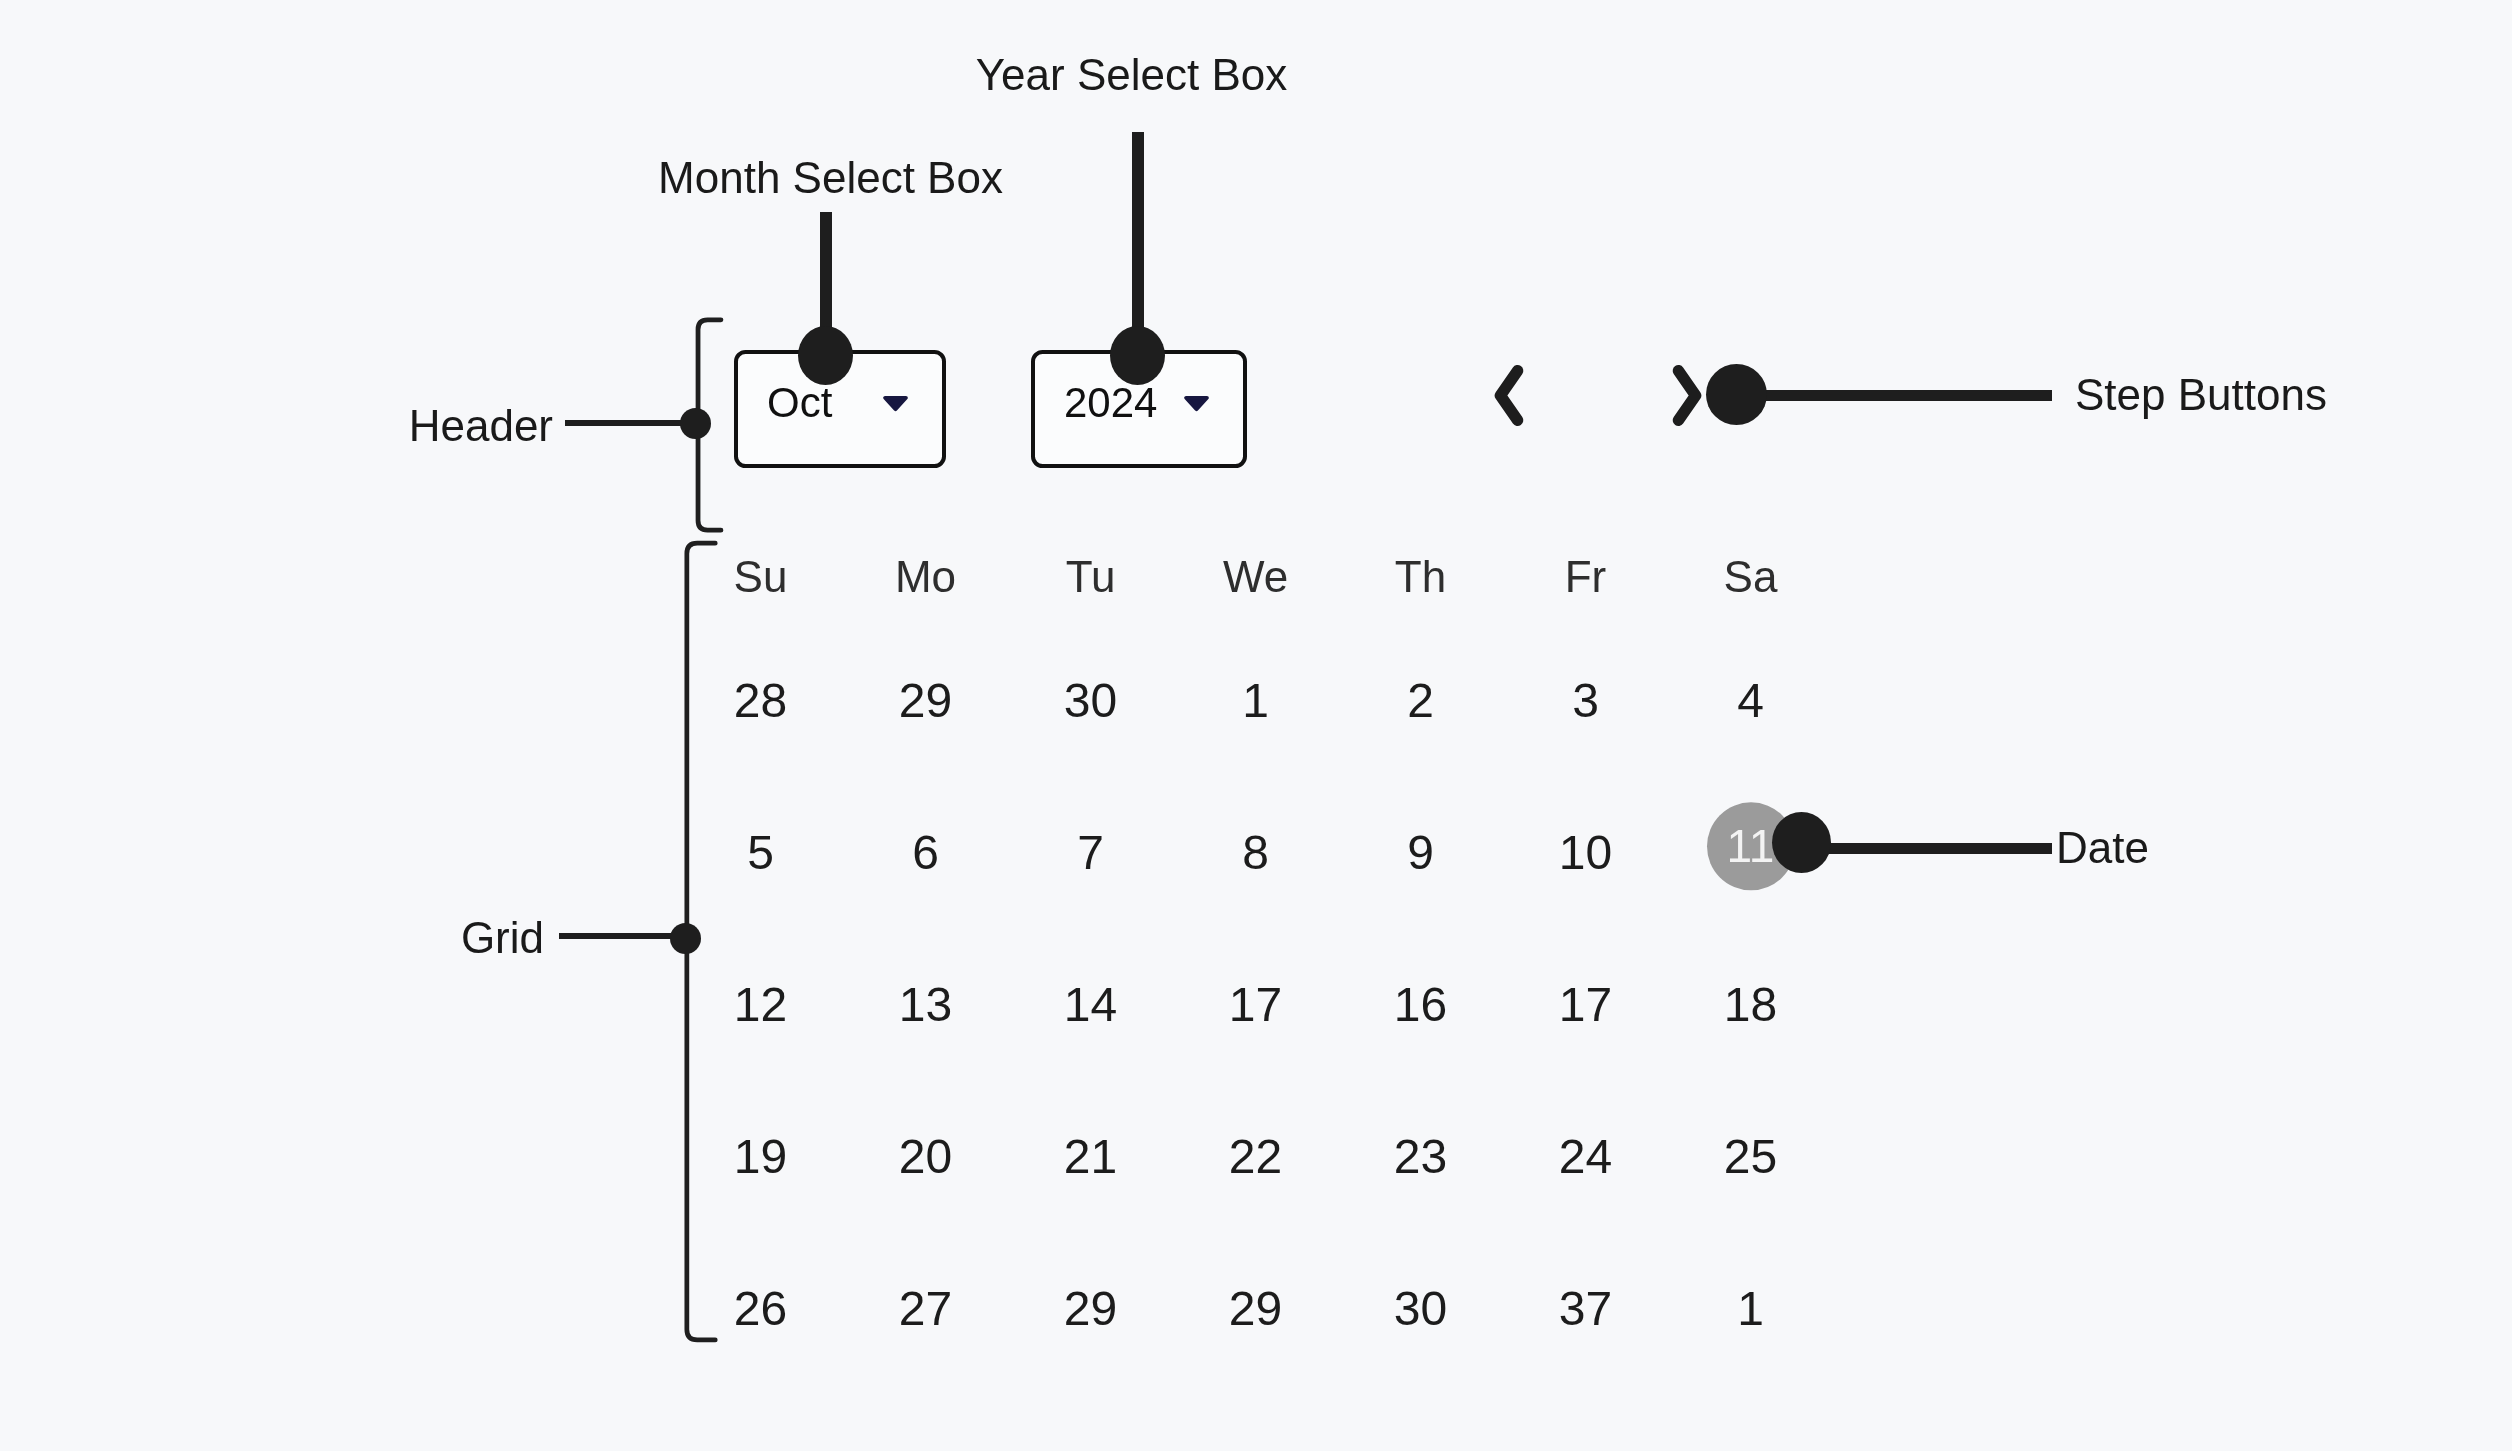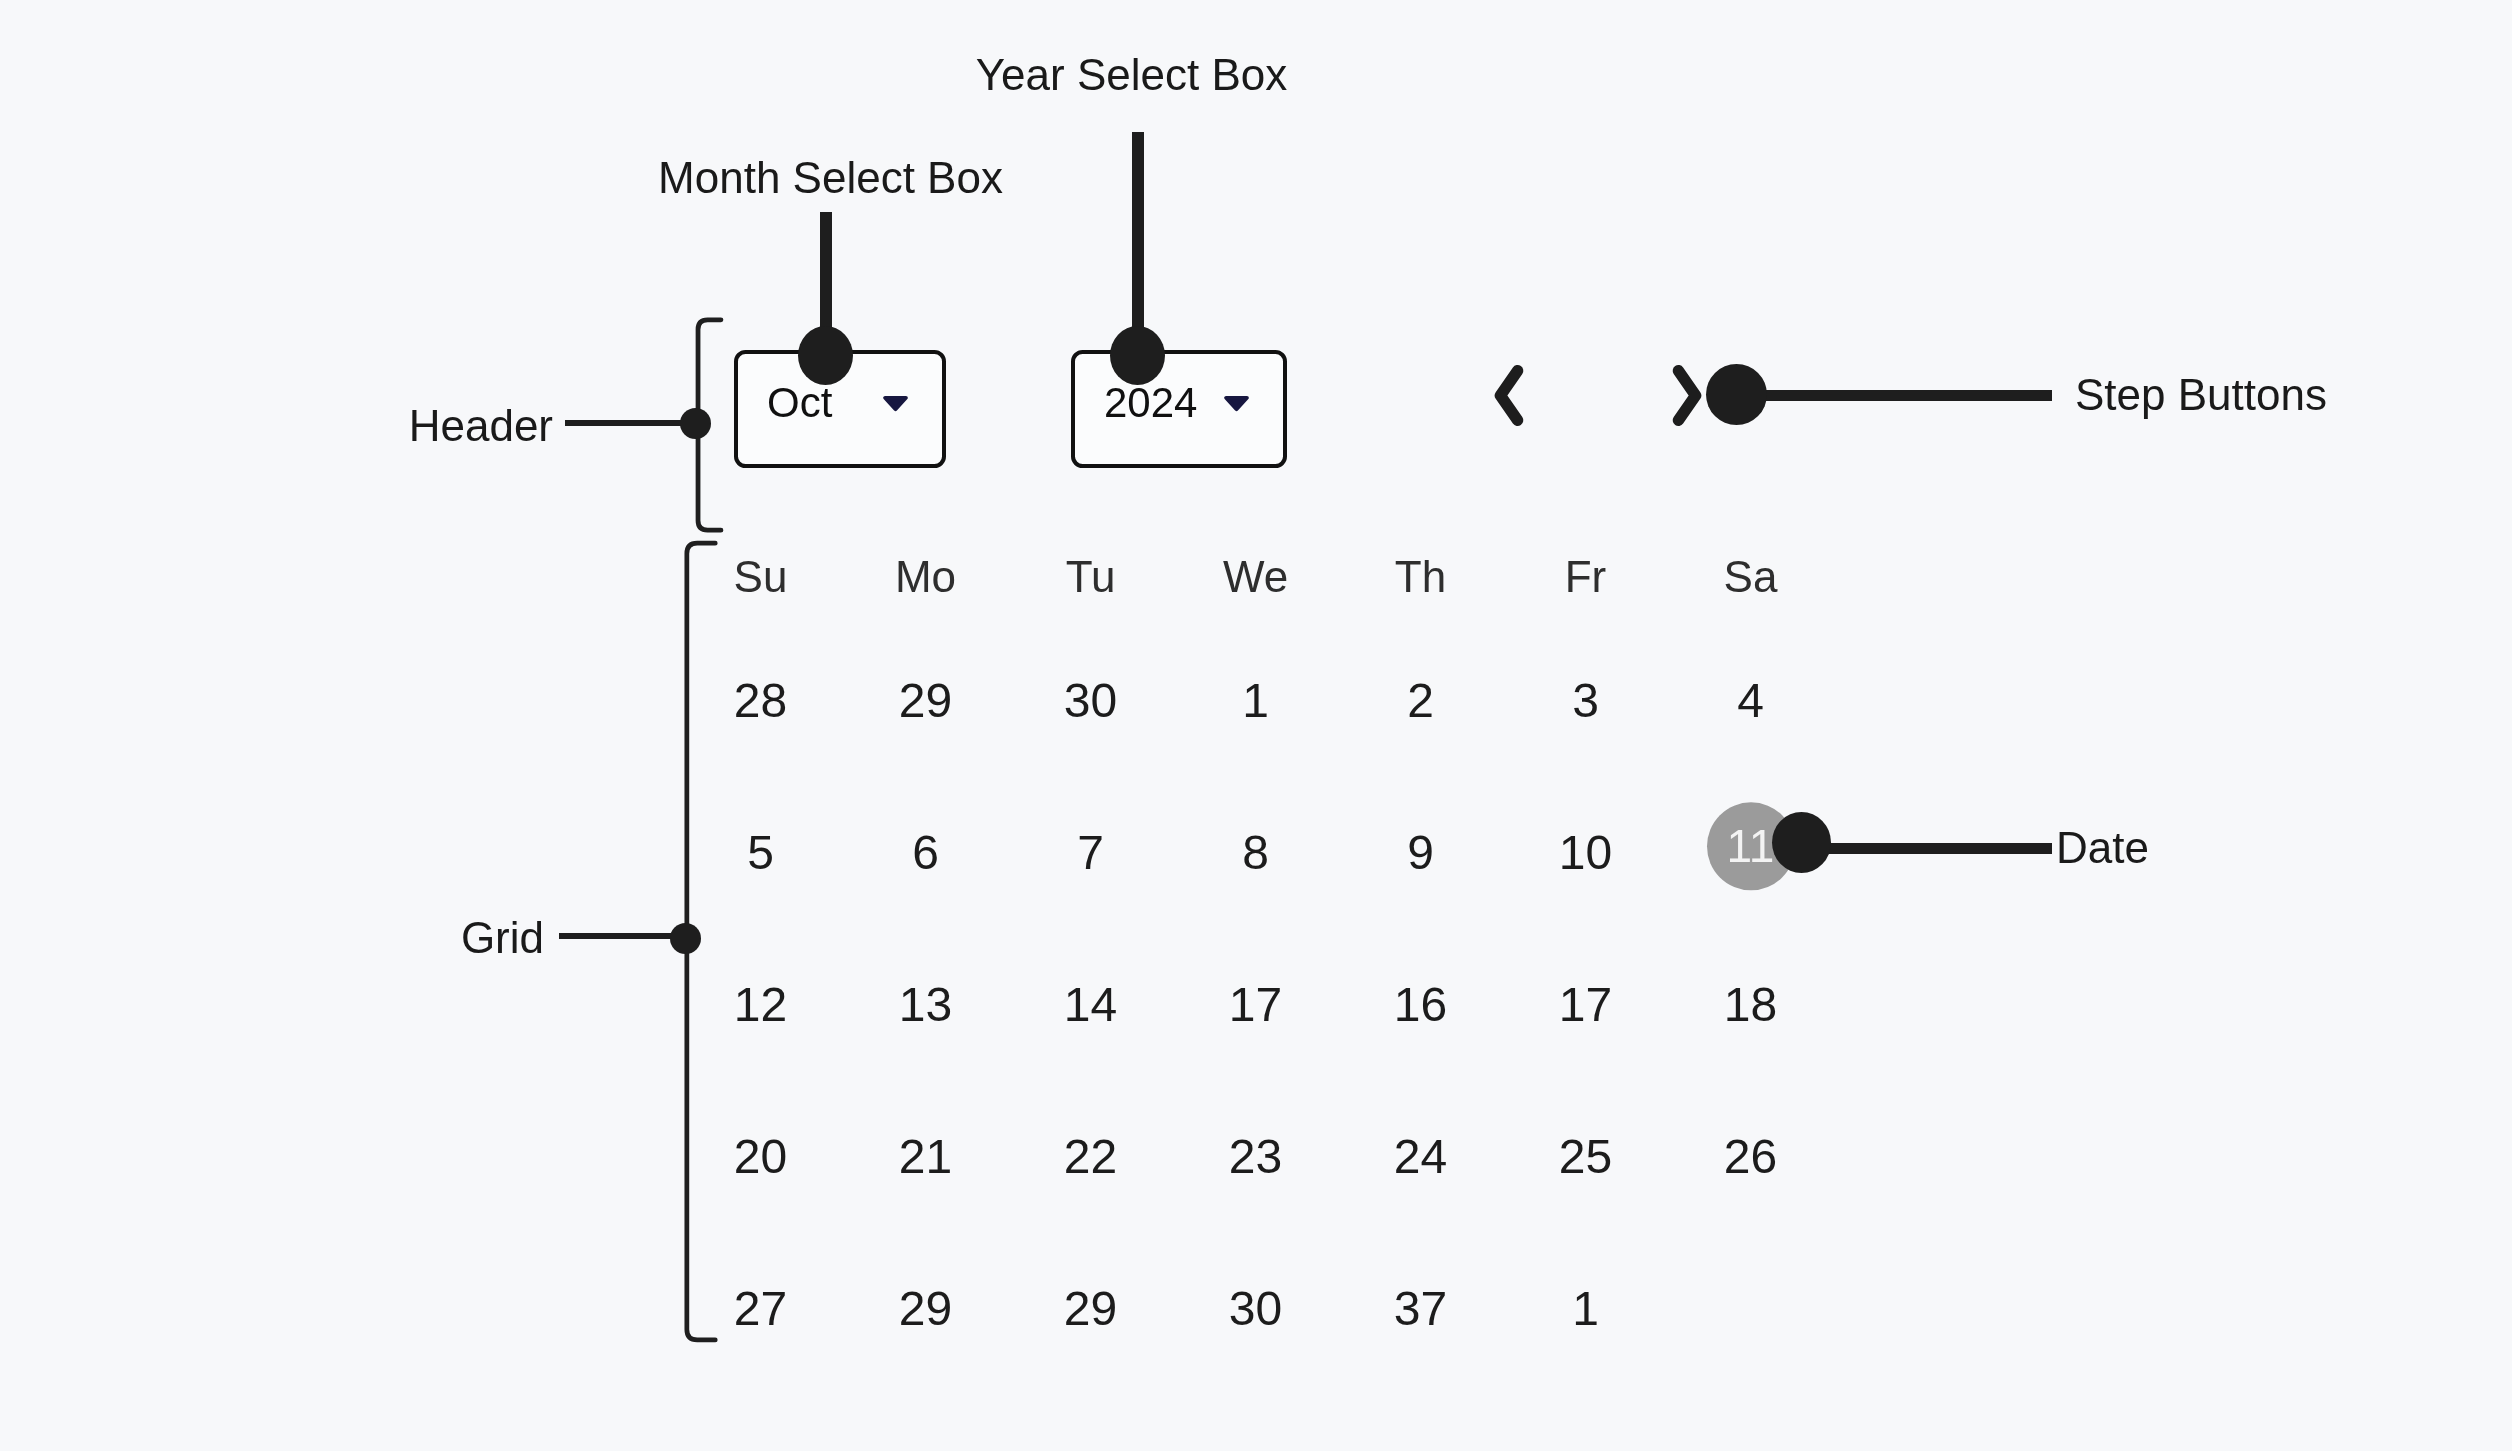--- a/index.html
+++ b/index.html
@@ -46,21 +46,21 @@
 
   .bracket{position:absolute;z-index:3;}
   .br-header{left:695px;top:317px;}
   .br-grid{left:684px;top:537px;}
 
   
   .select-box{position:absolute;width:212px;height:118px;background:var(--box-fill);
     border:4.8px solid var(--box-border);border-radius:11.5px;display:flex;align-items:center;
     justify-content:space-between;padding:0 32px 12px 29px;z-index:2;cursor:pointer;}
   .box-month{left:734px;top:350px;}
-  .box-year{left:1031px;top:350px;width:216px;margin-left:40px;}
+  .box-year{left:1031px;top:350px;width:216px;}
   .select-box .val{font-size:42px;color:#101010;}
 
   
   .chev{position:absolute;z-index:2;cursor:pointer;}
   .chev-prev{left:1488px;top:362px;}
   .chev-next{left:1666px;top:362px;}
 
   
   .grid{position:absolute;left:678px;top:529px;display:grid;
     grid-template-columns:repeat(7,165px);grid-template-rows:95px repeat(5,152px);z-index:1;}
@@ -148,20 +148,21 @@
       <div class="cell day">
         <span class="sel-circle">11</span>
       </div>
       <div class="cell day">12</div>
       <div class="cell day">13</div>
       <div class="cell day">14</div>
       <div class="cell day">17</div>
       <div class="cell day">16</div>
       <div class="cell day">17</div>
       <div class="cell day">18</div>
+      <div class="cell day">19</div>
       <div class="cell day">20</div>
       <div class="cell day">21</div>
       <div class="cell day">22</div>
       <div class="cell day">23</div>
       <div class="cell day">24</div>
       <div class="cell day">25</div>
       <div class="cell day">26</div>
       <div class="cell day">27</div>
       <div class="cell day">29</div>
       <div class="cell day">29</div>

